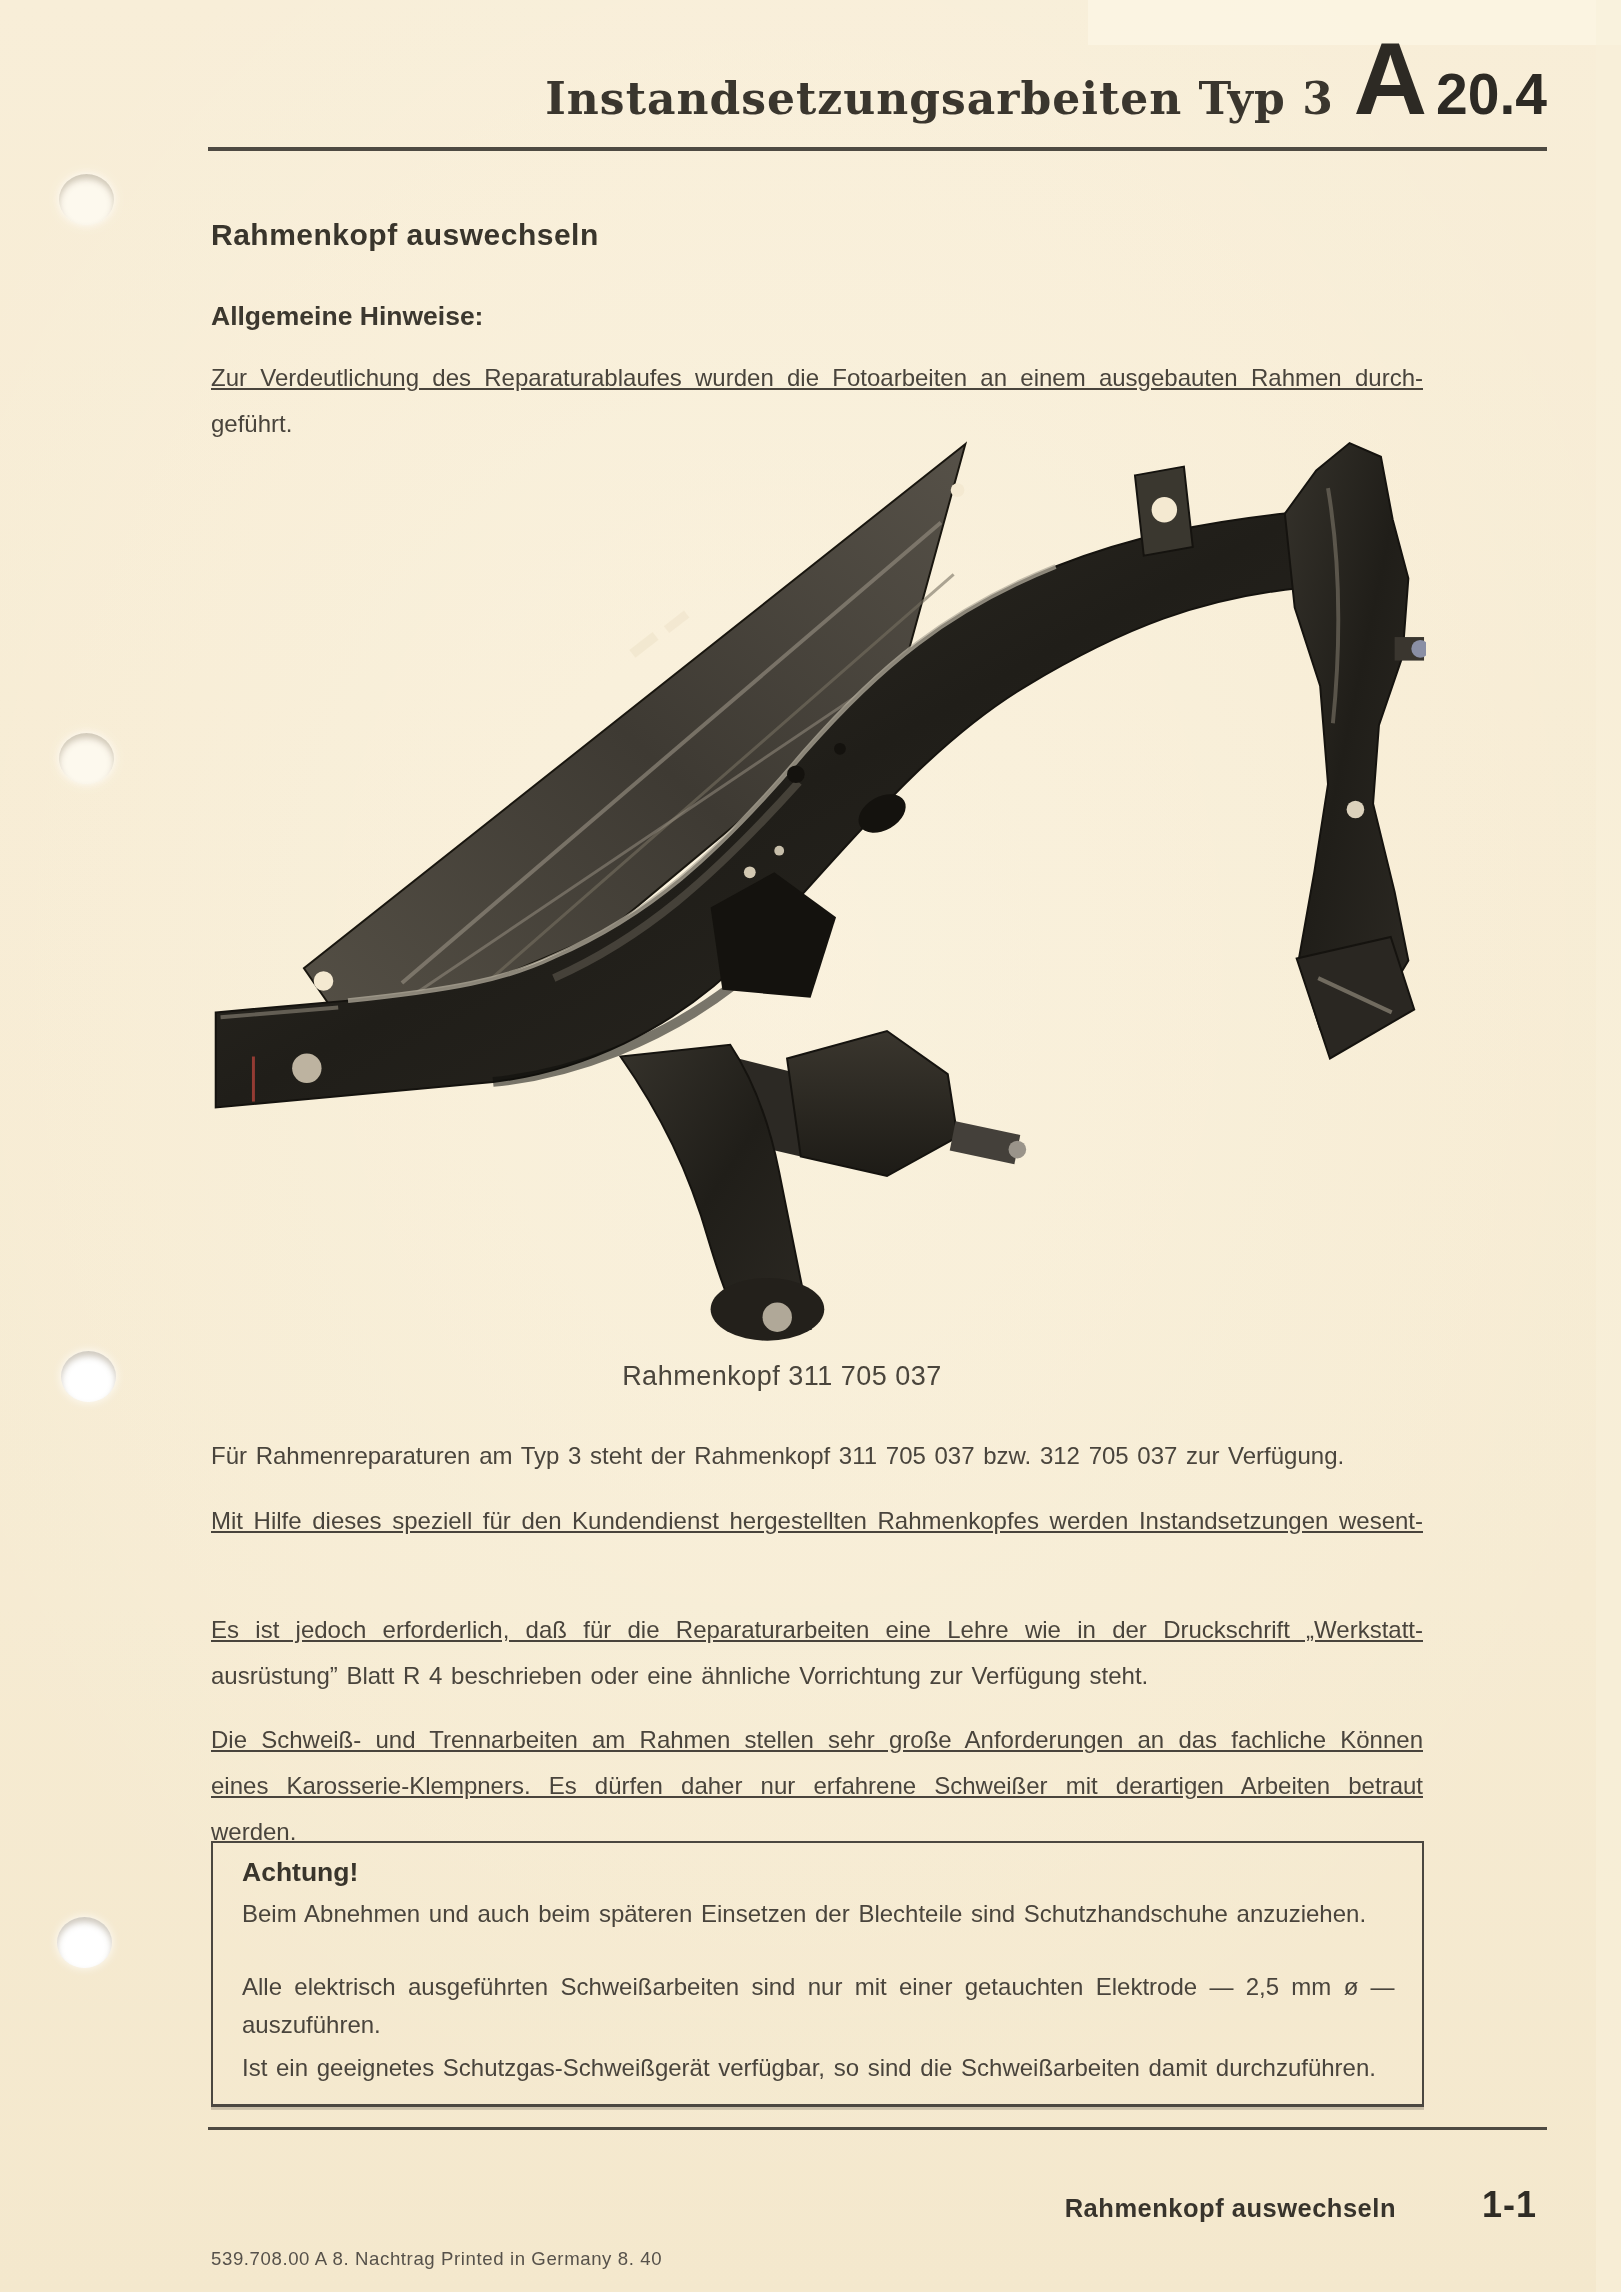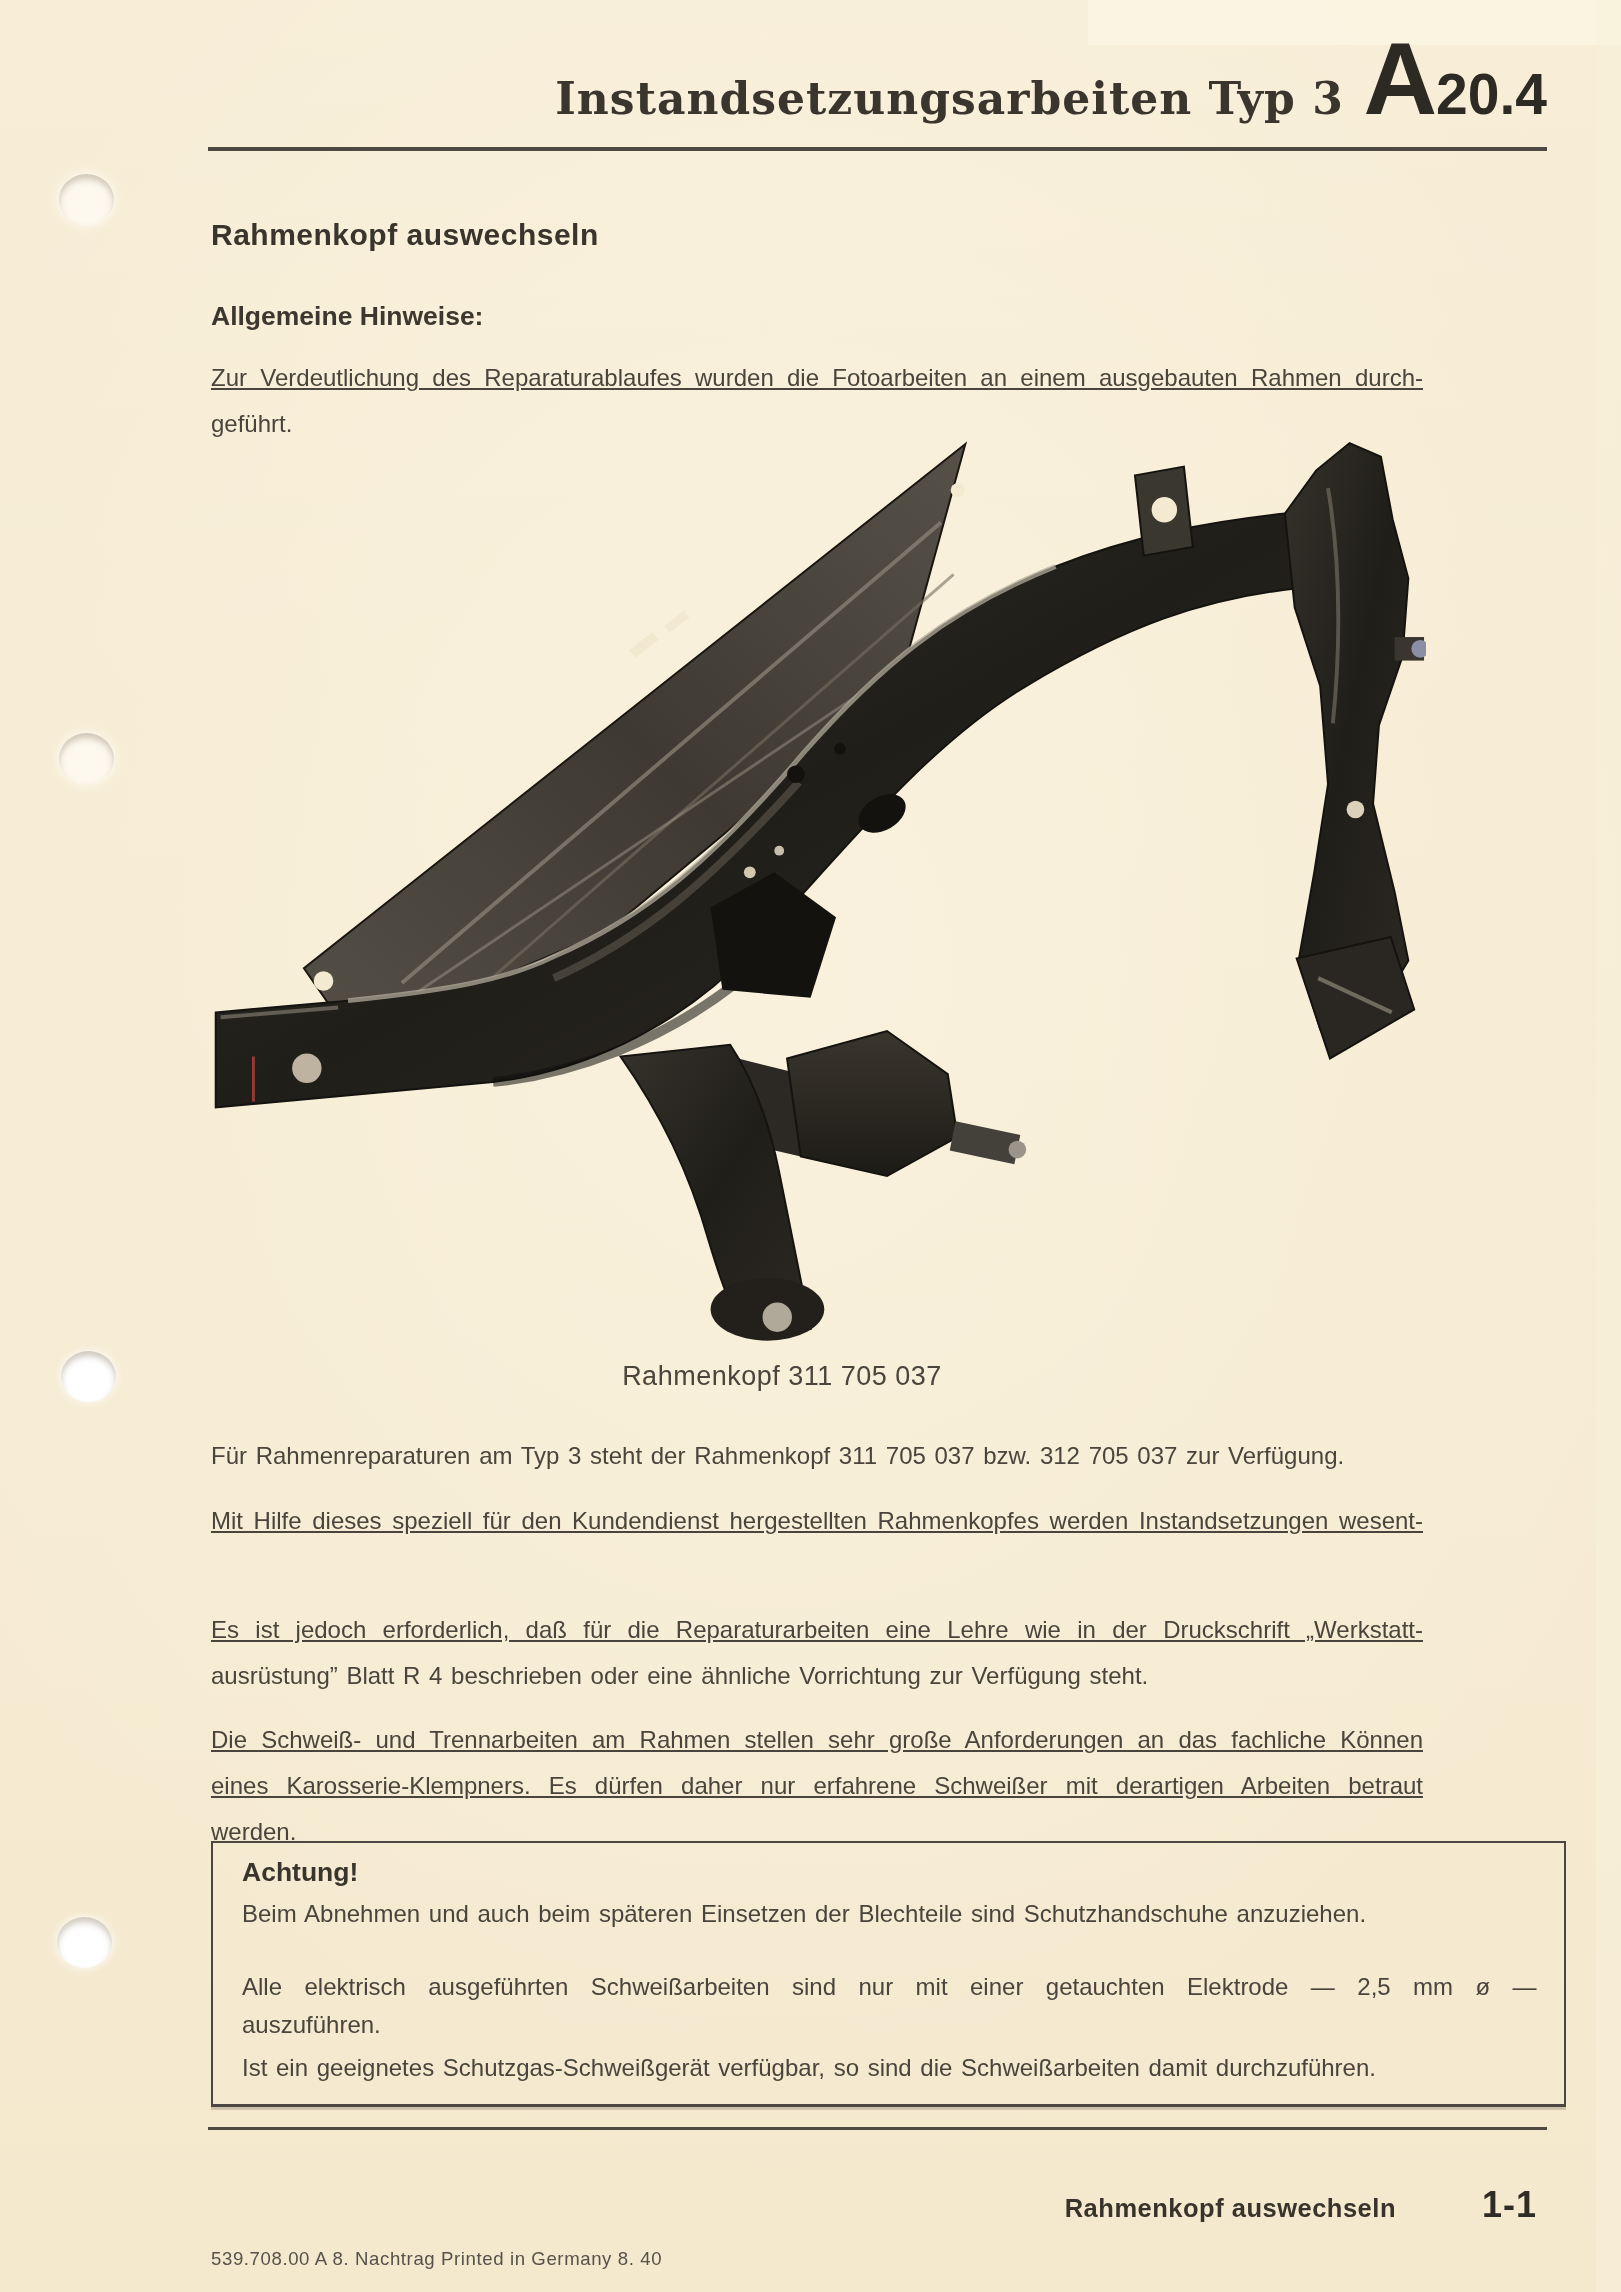--- a/index.html
+++ b/index.html
@@ -20,21 +20,21 @@
     box-shadow:inset 0 4.9px 6.9px rgba(150,138,112,.45), 0 0 9.8px rgba(255,255,255,.9);}
   .hole.dim{background:#fefaf0;opacity:.95;}
 
   
   .header-line{position:absolute;top:39px;right:74px;display:flex;align-items:baseline;}
   .hdr-title{font-family:"DejaVu Serif",serif;font-weight:bold;font-size:44px;
     letter-spacing:1px;color:#3a362e;}
   .hdr-a{font-family:"Liberation Sans",sans-serif;font-weight:800;font-size:102px;
     line-height:.8;color:#2d2a24;margin-left:19.6px;letter-spacing:-2px;}
   .hdr-num{font-family:"Liberation Sans",sans-serif;font-weight:bold;font-size:57px;
-    color:#2d2a24;margin-left:1px;letter-spacing:0;}
+    color:#2d2a24;margin-left:11px;letter-spacing:0;}
 
   .rule{position:absolute;left:208px;width:1339px;background:#4e4a42;}
   .rule-top{top:147px;height:3.9px;}
   .rule-bottom{top:2127px;height:2.9px;}
 
   .h1{position:absolute;left:211px;top:218px;font-size:30px;font-weight:bold;
     color:#39352c;letter-spacing:0.5px;}
   .h2{position:absolute;left:211px;top:301px;font-size:26.5px;font-weight:bold;color:#3c382f;}
 
   .para{position:absolute;left:211px;width:1212px;font-size:24px;line-height:46px;
@@ -47,21 +47,21 @@
   .p3{top:1607px;}
   .p4{top:1717px;}
 
   
   .figure{position:absolute;left:201px;top:429px;width:1225px;height:912px;}
   .figure svg{width:100%;height:100%;display:block;}
   .caption{position:absolute;left:211px;top:1349px;width:1142px;text-align:center;
     font-size:27px;color:#4a453c;letter-spacing:0.5px;margin-top:12px;}
 
   
-  .notice{position:absolute;left:211px;top:1841px;width:1355px;box-sizing:border-box;
+  .notice{position:absolute;left:211px;top:1841px;width:1213px;box-sizing:border-box;
     border:2.9px solid #4b4740;border-bottom-width:3.9px;padding:9.8px 27.4px 11.8px 29px;
     box-shadow:0 2.9px 0 rgba(75,68,56,.25);}
   .notice-title{font-size:26.5px;font-weight:bold;color:#39352c;margin:3.9px 0 7.8px 0;}
   .notice-item{font-size:24px;line-height:38px;color:#49443c;margin-bottom:4.9px;word-spacing:2px;}
   .notice-item .jl{text-align:justify;text-align-last:justify;margin-top:35px;}
 
   
   .footer-right{position:absolute;top:2184px;right:84px;display:flex;align-items:baseline;}
   .footer-label{font-size:25.5px;font-weight:bold;color:#38342c;letter-spacing:0.5px;}
   .footer-page{font-size:36px;font-weight:bold;color:#2f2c25;margin-left:86px;letter-spacing:1px;}

